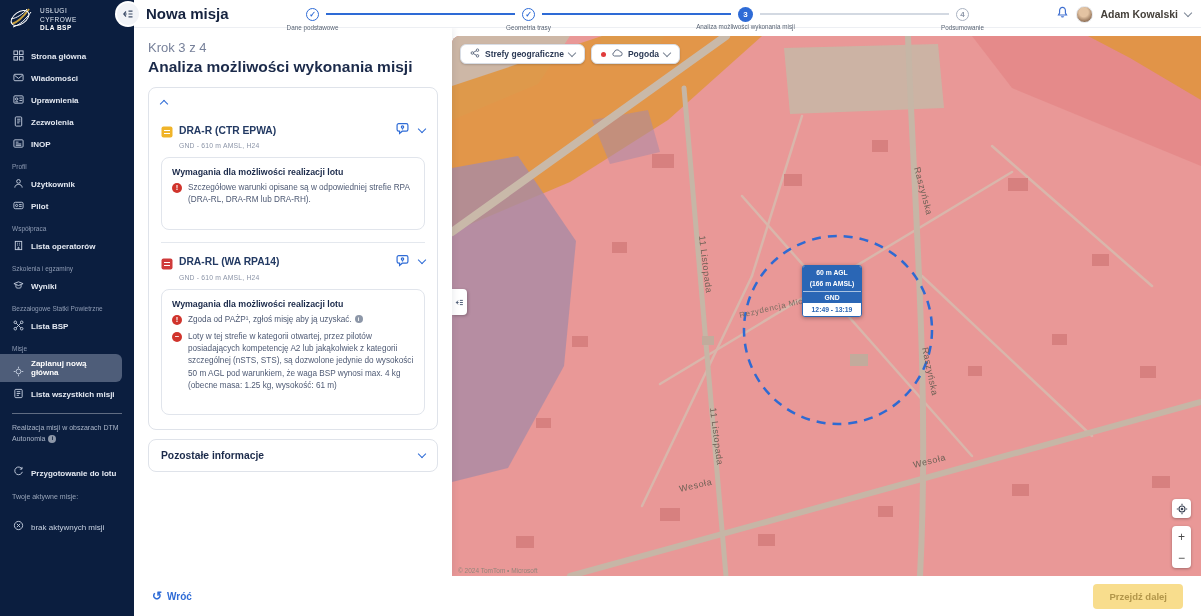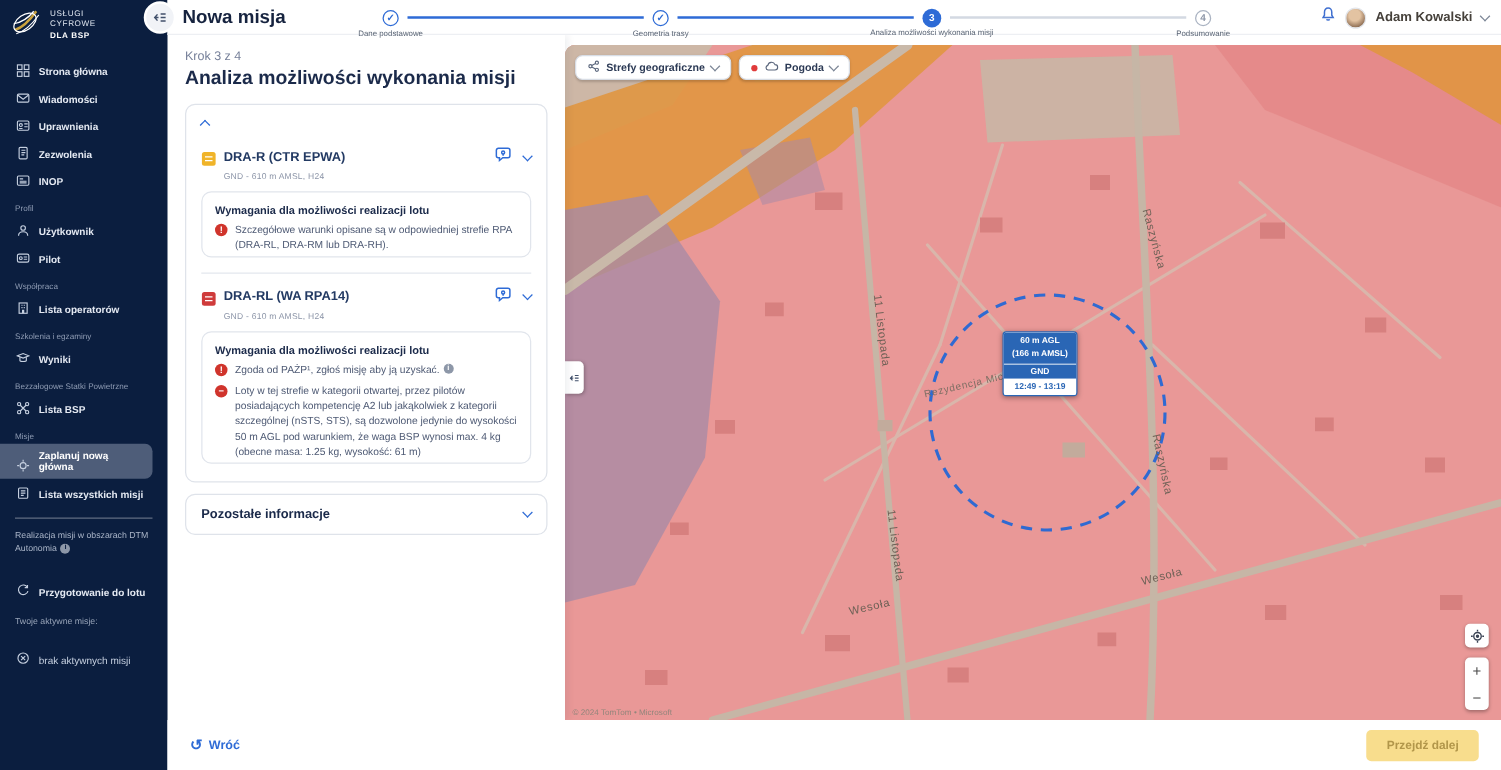--- a/index.html
+++ b/index.html
@@ -40,32 +40,32 @@
   .user{position:absolute;right:10px;top:0;height:28px;display:flex;align-items:center;gap:7px;}
   .avatar{width:17px;height:17px;border-radius:50%;background:radial-gradient(circle at 45% 35%,#e3c3a2 0 35%,#9a7a5f 70%,#5f4a3a);border:1px solid #e3e6eb;}
   .user-name{font-size:10.5px;font-weight:700;color:#45403a;}
   .chev{width:6px;height:6px;border-right:1.5px solid #7c8696;border-bottom:1.5px solid #7c8696;transform:rotate(45deg);margin-top:-3px;}
   .chev.up{transform:rotate(-135deg);margin-top:3px;}
   .chev.blue{border-color:#2e6bd6;}
 
   
   .main{position:absolute;left:134px;top:28px;right:0;bottom:0;background:#fff;}
   .panel{position:absolute;left:0;top:0;width:318px;bottom:40px;background:#fff;z-index:3;box-shadow:2px 0 6px rgba(20,30,60,.07);padding:10px 14px;overflow:hidden;}
-  .krok{font-size:10px;color:#77819a;margin:2px 0 3px;}
+  .krok{font-size:13px;color:#77819a;margin:2px 0 3px;}
   .panel-title{font-size:15.5px;font-weight:700;color:#1b2a4a;margin:0 0 11px;}
   .card{border:1px solid #dfe3ea;border-radius:8px;margin-bottom:9px;background:#fff;}
   .card-head{display:flex;align-items:center;justify-content:space-between;padding:10px 12px;font-size:10.3px;font-weight:700;color:#1b2a4a;cursor:default;}
   .card-head .u{text-decoration:underline;}
   .card-body{padding:0 12px 10px;}
   .zone-head{display:flex;align-items:center;gap:6px;margin-top:4px;}
   .zone-ico{width:12px;height:12px;flex:none;}
   .zone-name{font-size:10.3px;font-weight:700;color:#233a63;flex:1;}
   .zone-actions{display:flex;align-items:center;gap:10px;}
   .zone-meta{font-size:6.8px;color:#8b94a7;margin:3px 0 8px 18px;letter-spacing:.2px;}
-  .req-box{border:1px solid #e1e5ec;border-radius:8px;padding:9px 10px 2px;margin-bottom:12px;}
+  .req-box{border:1px solid #e1e5ec;border-radius:8px;padding:9px 10px 22px;margin-bottom:12px;}
   .req-title{font-size:8.8px;font-weight:700;color:#1b2a4a;margin-bottom:4px;}
   .bullet{display:flex;gap:6px;font-size:8.2px;color:#4e5a74;line-height:1.5;margin-top:5px;}
   .b-ico{flex:none;width:10px;height:10px;border-radius:50%;background:#d0342c;color:#fff;font-size:7.5px;font-weight:800;display:flex;align-items:center;justify-content:center;margin-top:1px;}
   .zone-divider{height:1px;background:#e4e8ee;margin:0 0 10px;}
   .chev-circle{width:16px;height:16px;border:1.5px solid #2e6bd6;border-radius:50%;display:flex;align-items:center;justify-content:center;}
 
   
   .bottombar{position:absolute;left:0;bottom:0;right:0;height:40px;background:#fff;z-index:5;display:flex;align-items:center;justify-content:space-between;padding:0 18px;}
   .back-link{display:flex;align-items:center;gap:5px;color:#2e6bd6;font-size:10px;font-weight:700;cursor:pointer;}
   .back-ico{font-size:12px;line-height:1;}

